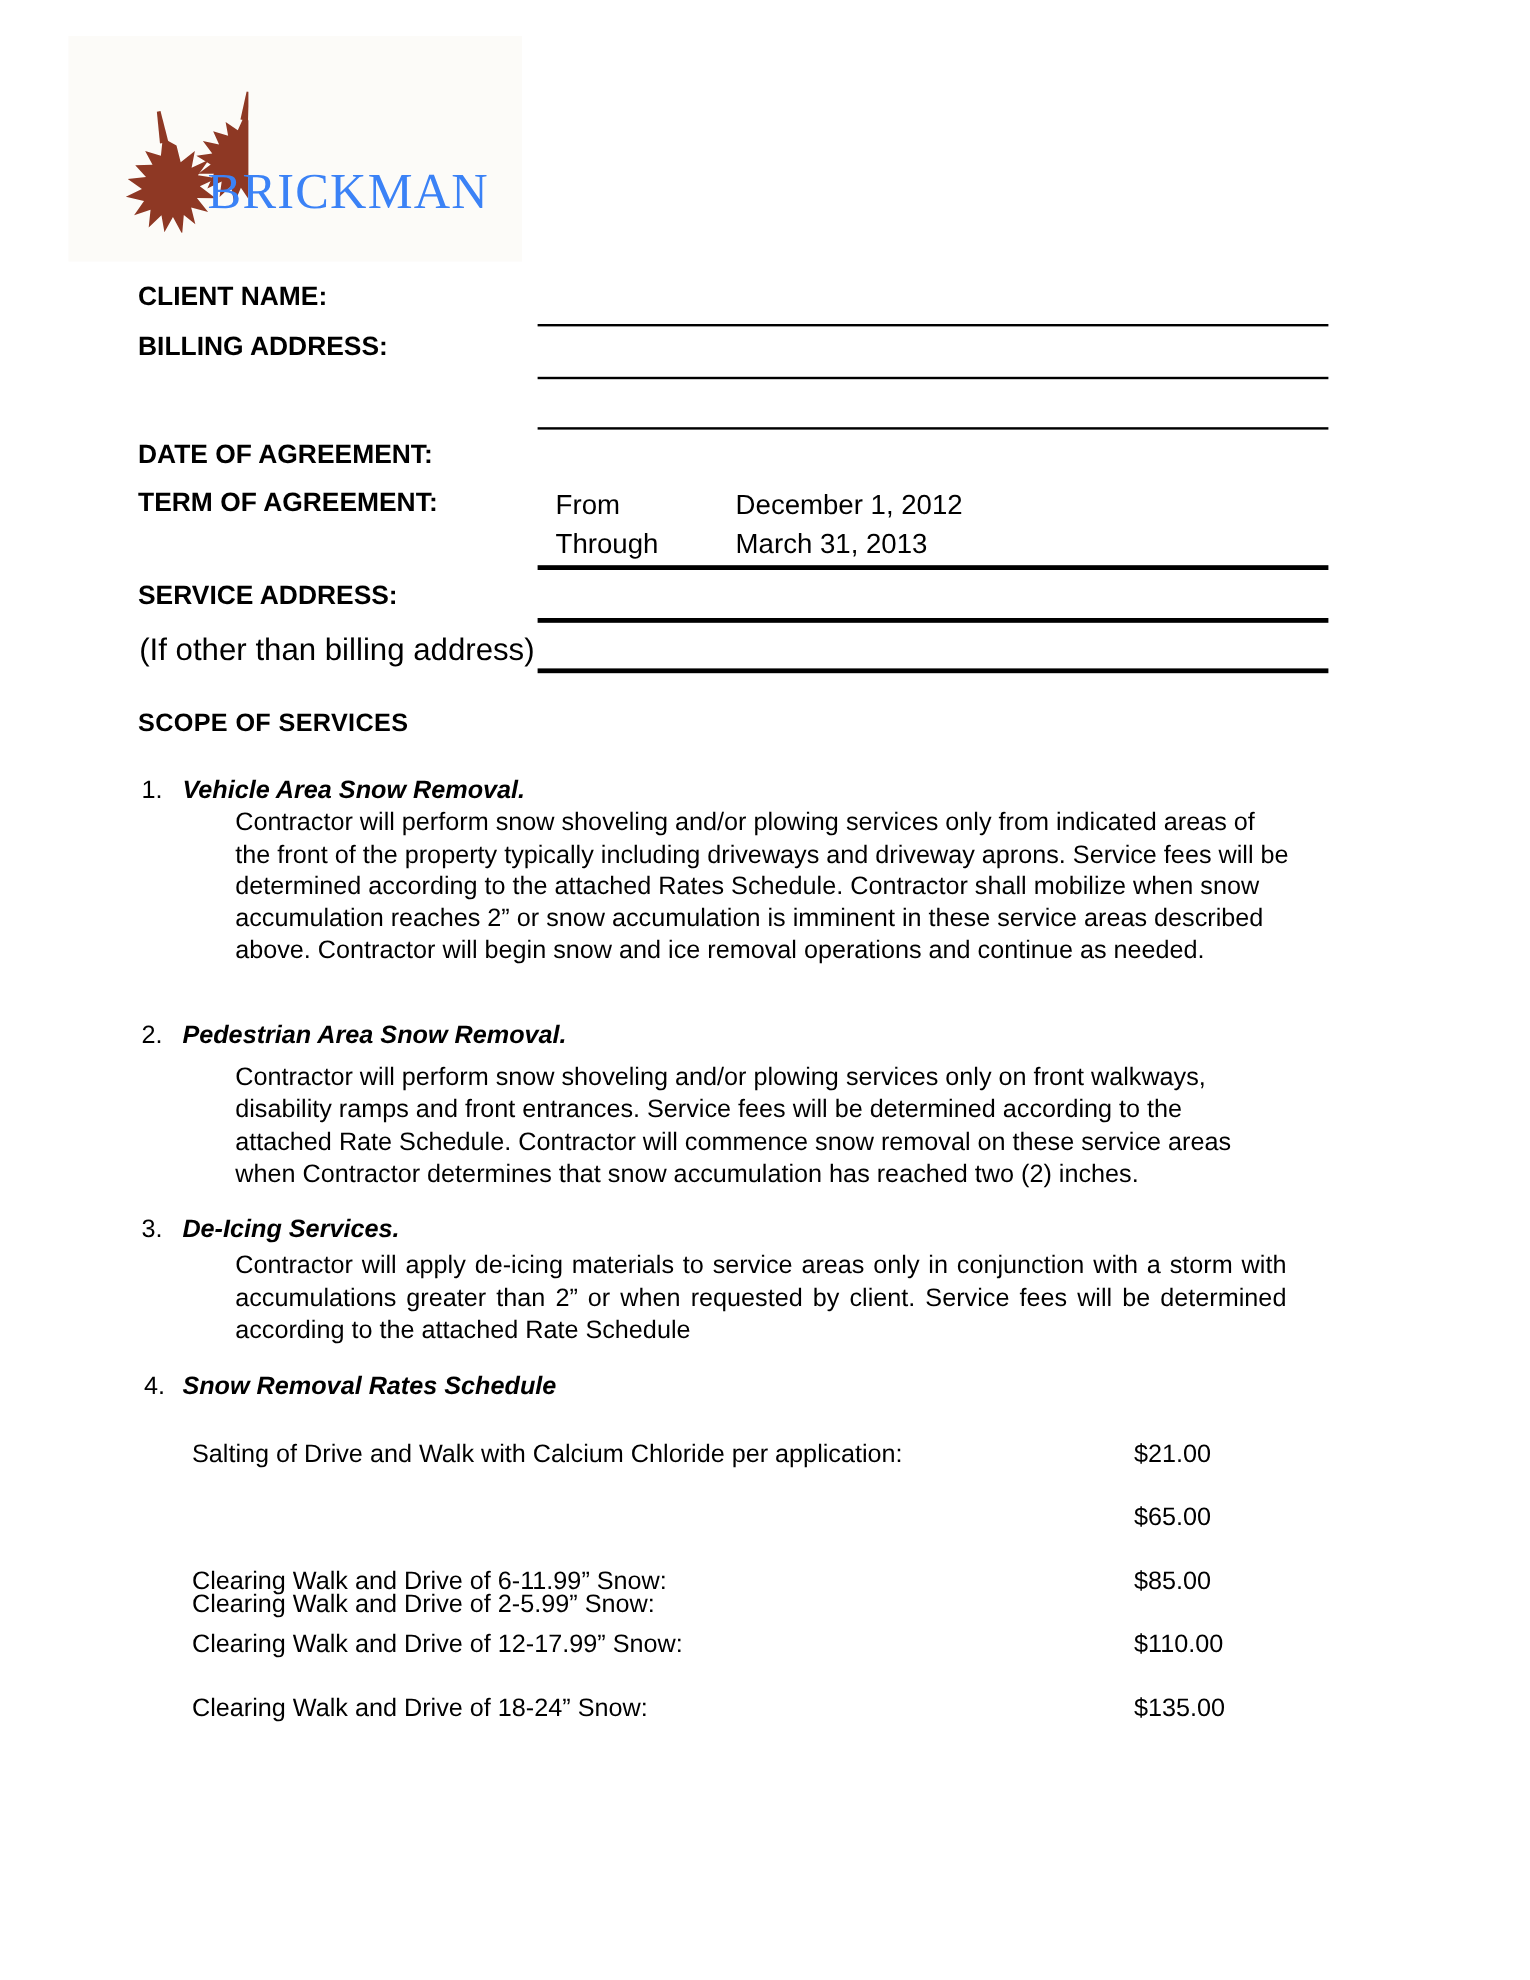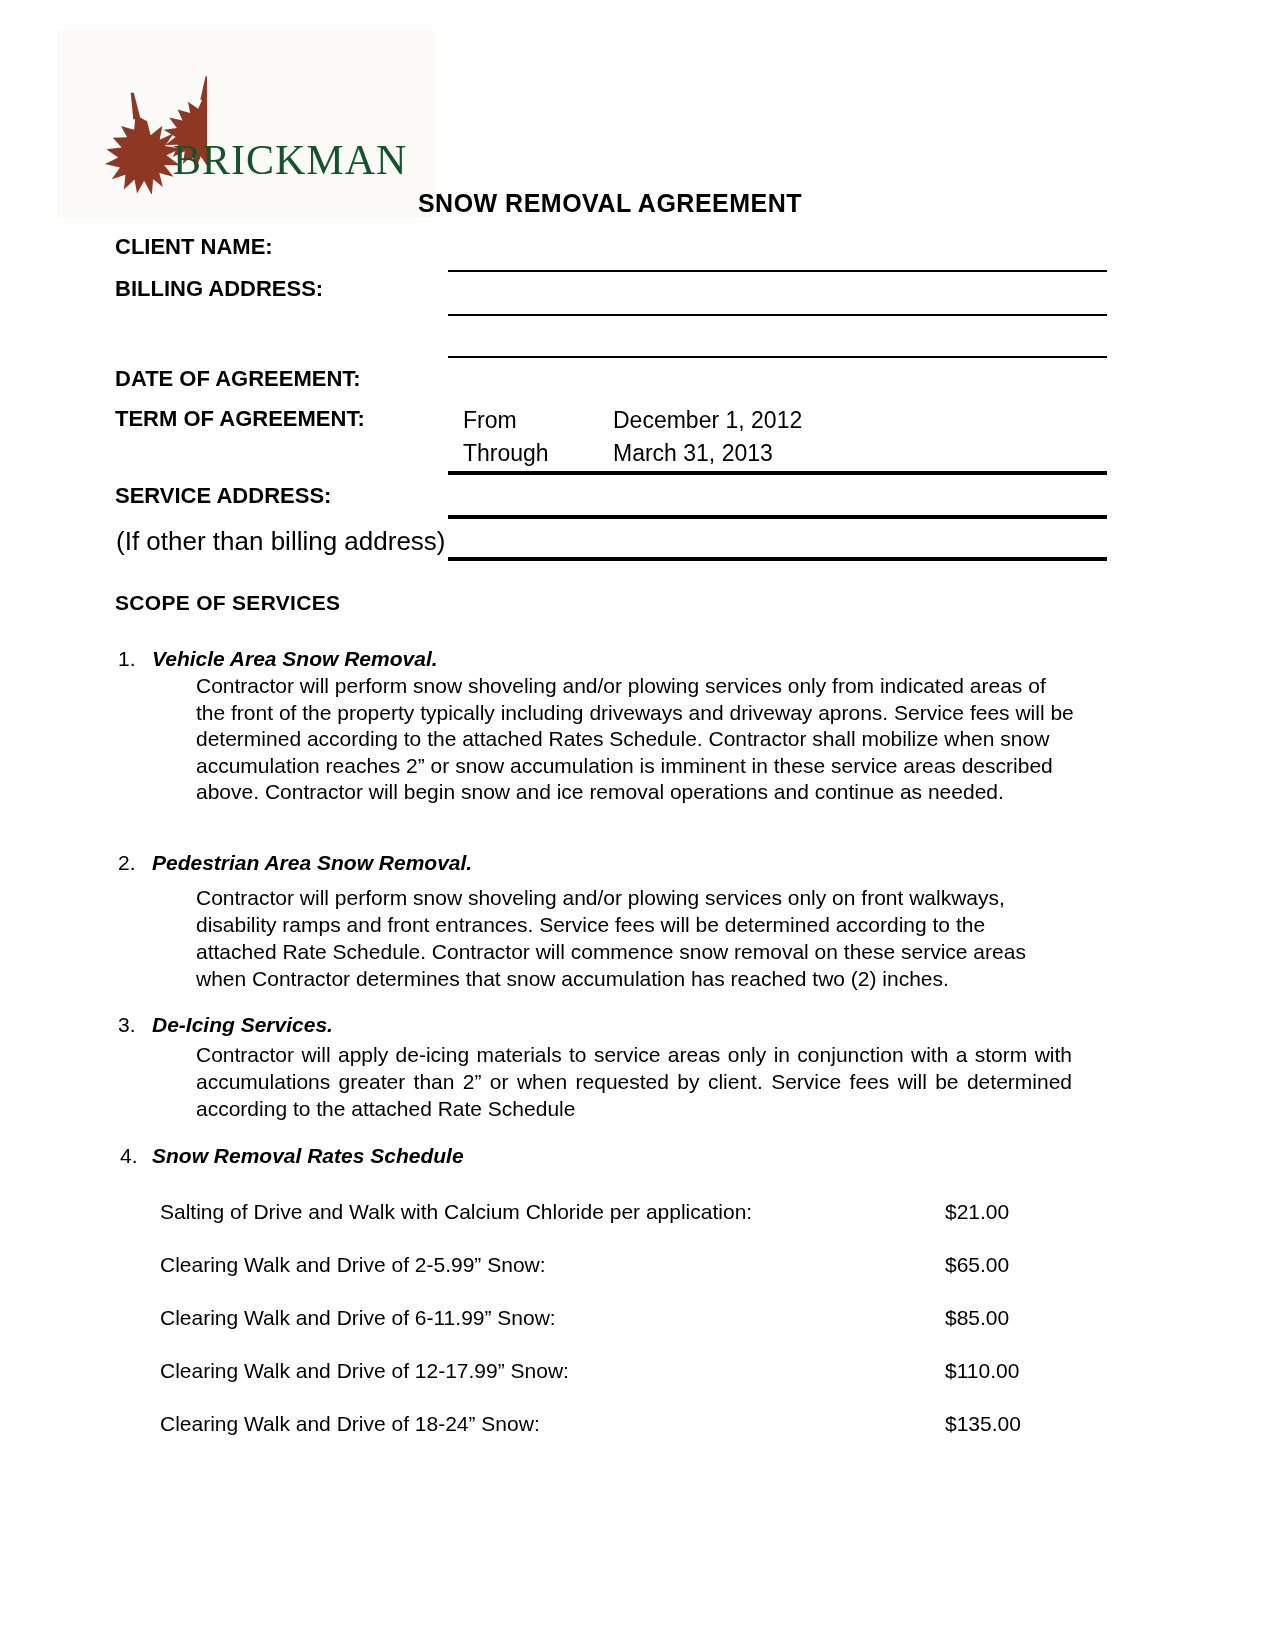--- a/index.html
+++ b/index.html
@@ -46,24 +46,23 @@
           <path d="M49 2 L52 2 L54 28 L47 28 Z"></path>
           <path d="M50 24 L46 38 L34 32 L38 44 L24 42 L31 53 L16 52 L26 62 L12 66 L26 72 L16 82 L30 80 L26 94 L38 86 L38 100 L47 89 L52 104 L56 89 L64 98 L63 84 L76 90 L69 77 L84 80 L73 68 L88 64 L73 59 L84 48 L69 52 L74 39 L61 46 L60 32 Z"></path>
         </g>
 
         <g transform="translate(-4,14) scale(1.02) rotate(-10 50 60)">
           <path d="M49 2 L52 2 L54 28 L47 28 Z"></path>
           <path d="M50 24 L46 38 L34 32 L38 44 L24 42 L31 53 L16 52 L26 62 L12 66 L26 72 L16 82 L30 80 L26 94 L38 86 L38 100 L47 89 L52 104 L56 89 L64 98 L63 84 L76 90 L69 77 L84 80 L73 68 L88 64 L73 59 L84 48 L69 52 L74 39 L61 46 L60 32 Z"></path>
         </g>
       </g>
     </svg>
-    <div class="brand-text" style="color: #14532d;">BRICKMAN</div>
+    <div class="brand-text" style="color: #3b82f6;">BRICKMAN</div>
   </div>
 
-  <div class="abs doc-title">SNOW REMOVAL AGREEMENT</div>
 
   <div class="abs lbl" style="top:234px">CLIENT NAME:</div>
   <div class="abs thin-line" style="top:270px"></div>
 
   <div class="abs lbl" style="top:276px">BILLING ADDRESS:</div>
   <div class="abs thin-line" style="top:314px"></div>
   <div class="abs thin-line" style="top:356px"></div>
 
   <div class="abs lbl" style="top:366px">DATE OF AGREEMENT:</div>
 
@@ -93,21 +92,21 @@
   <div class="abs item-title" style="left:152px;top:1013px">De-Icing Services.</div>
   <div class="abs para just" style="top:1041px;width:876px;line-height:27px">Contractor will apply de-icing materials to service areas only in conjunction with a storm with accumulations greater than 2” or when requested by client. Service fees will be determined according to the attached Rate Schedule</div>
 
   <div class="abs item-num" style="left:120px;top:1144px">4.</div>
   <div class="abs item-title" style="left:152px;top:1144px">Snow Removal Rates Schedule</div>
 
   <div>
     <div class="abs rate-label" style="top:1200px">Salting of Drive and Walk with Calcium Chloride per application:</div>
     <div class="abs rate-price" style="top:1200px">$21.00</div>
 
-    <div class="abs rate-label" style="top:1253px">Clearing Walk and Drive of 2-5.99” Snow:</div>
+    <div class="abs rate-label" style="top:1325px">Clearing Walk and Drive of 2-5.99” Snow:</div>
     <div class="abs rate-price" style="top:1253px">$65.00</div>
 
     <div class="abs rate-label" style="top:1306px">Clearing Walk and Drive of 6-11.99” Snow:</div>
     <div class="abs rate-price" style="top:1306px">$85.00</div>
 
     <div class="abs rate-label" style="top:1359px">Clearing Walk and Drive of 12-17.99” Snow:</div>
     <div class="abs rate-price" style="top:1359px">$110.00</div>
 
     <div class="abs rate-label" style="top:1412px">Clearing Walk and Drive of 18-24” Snow:</div>
     <div class="abs rate-price" style="top:1412px">$135.00</div>

